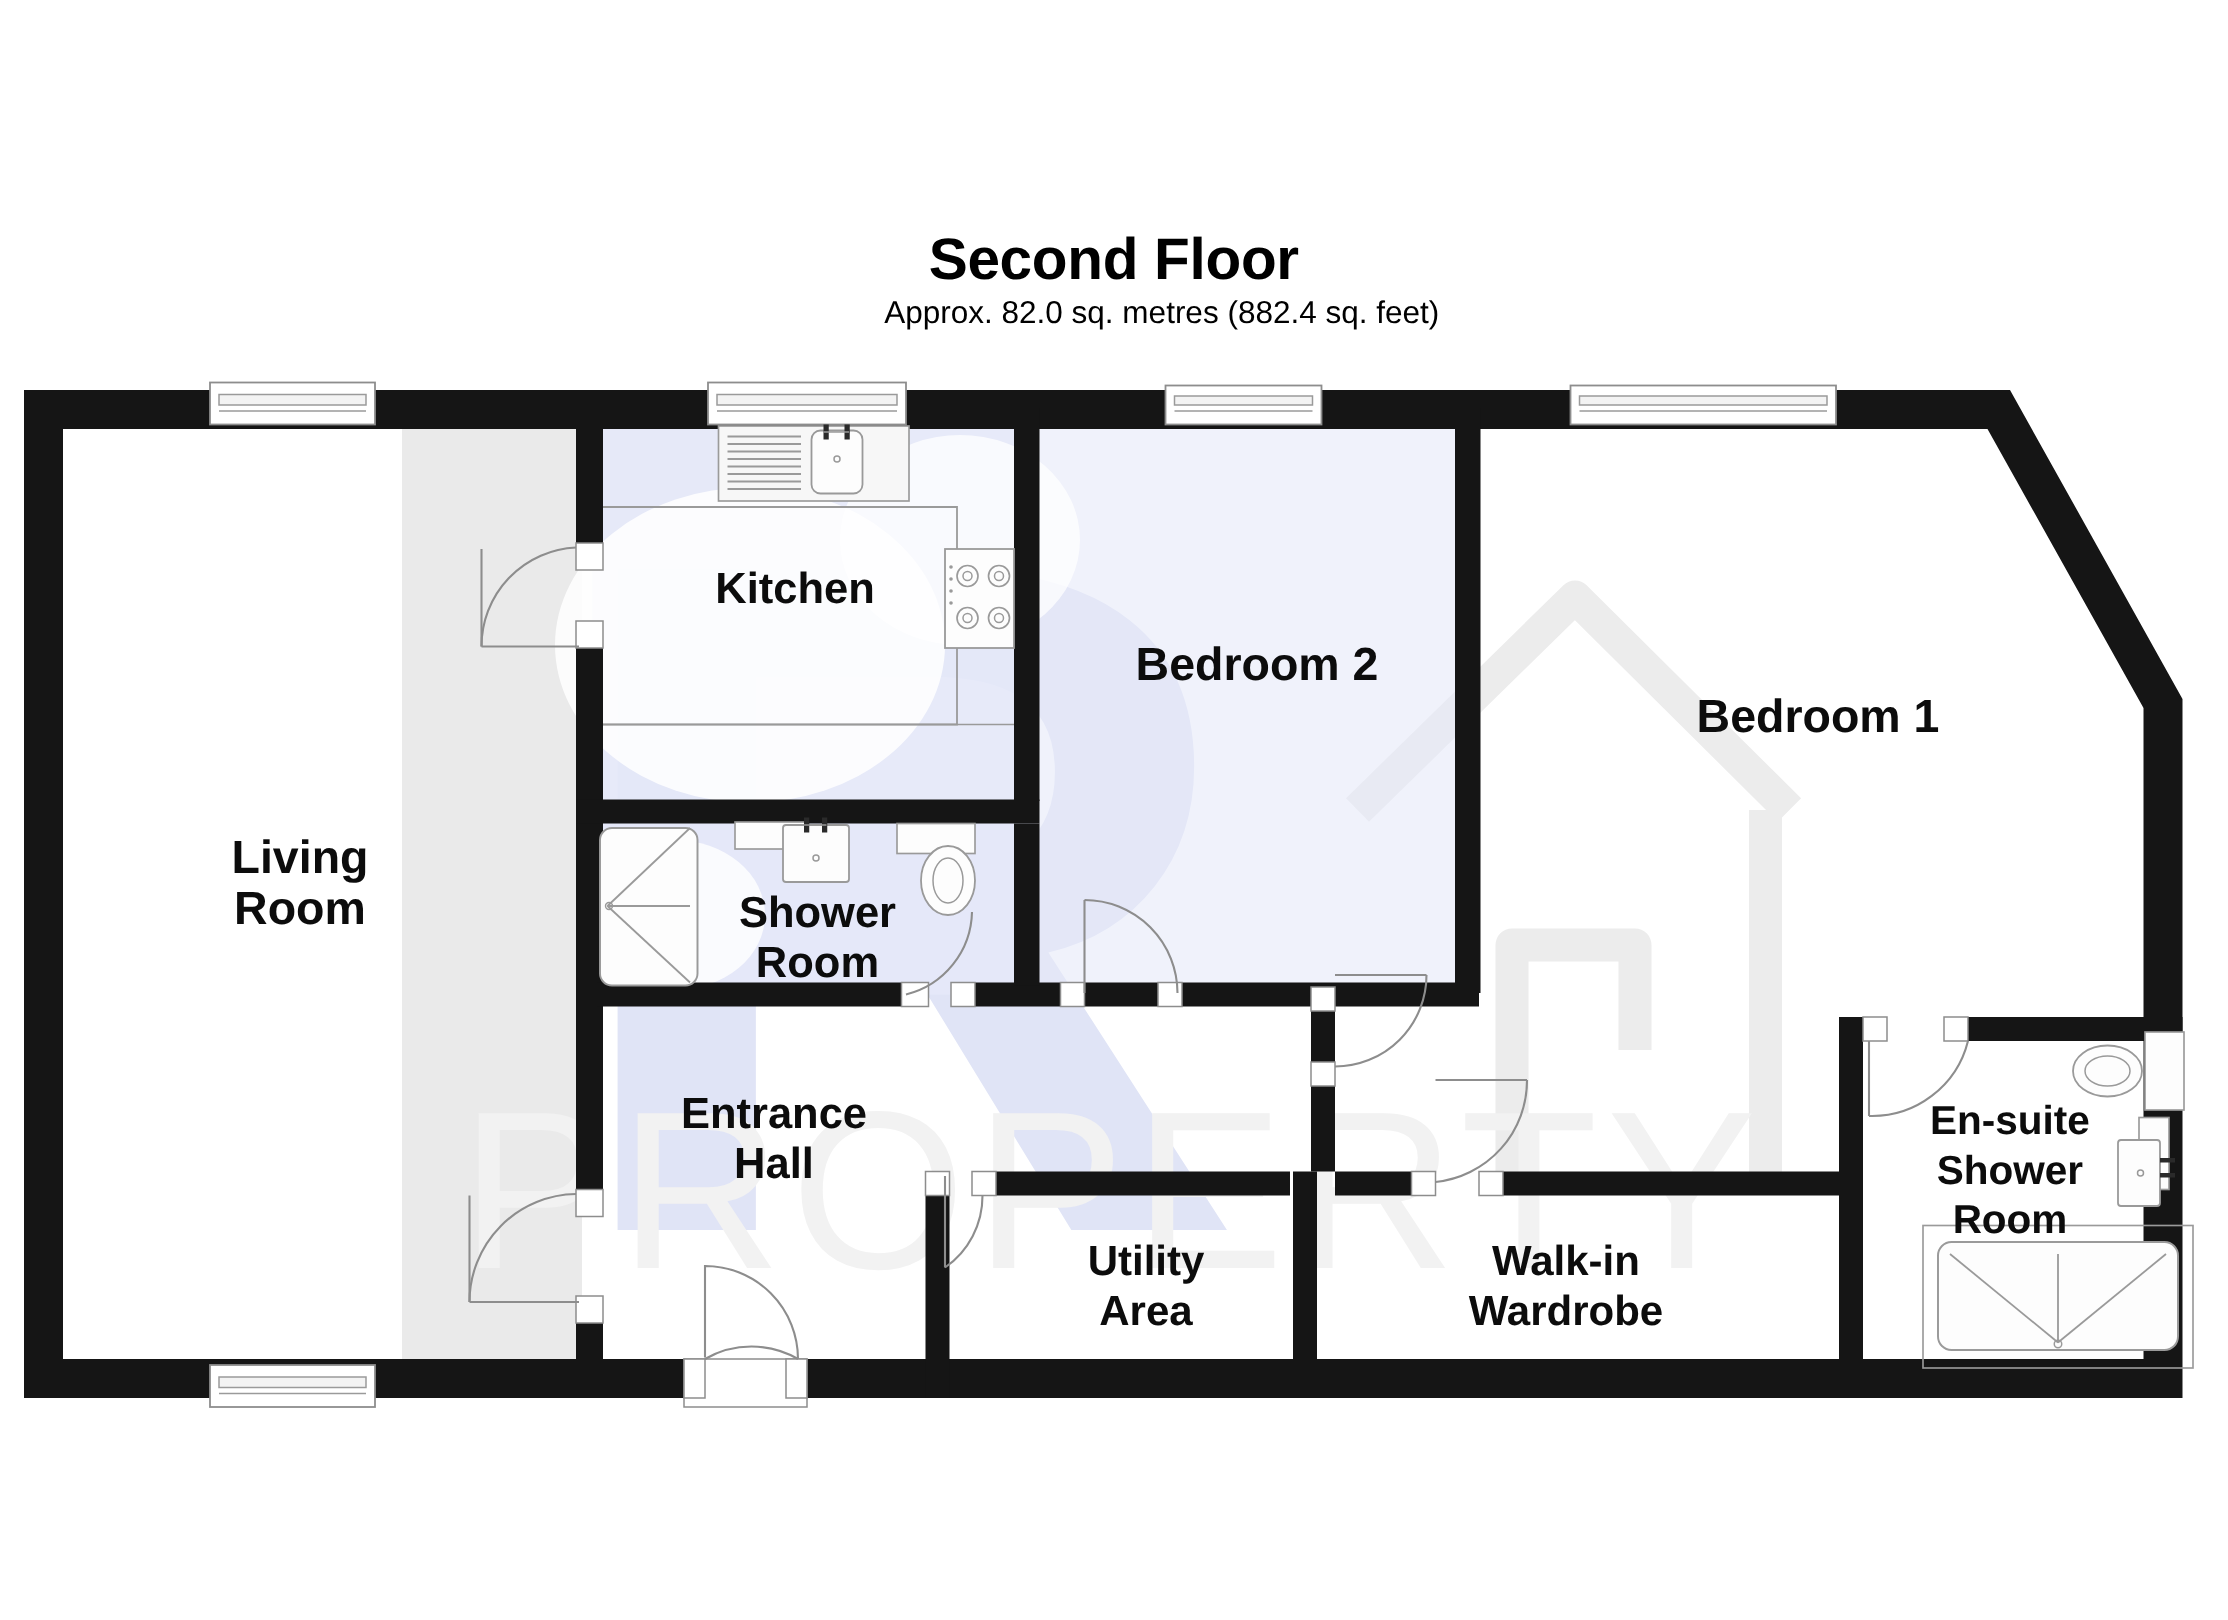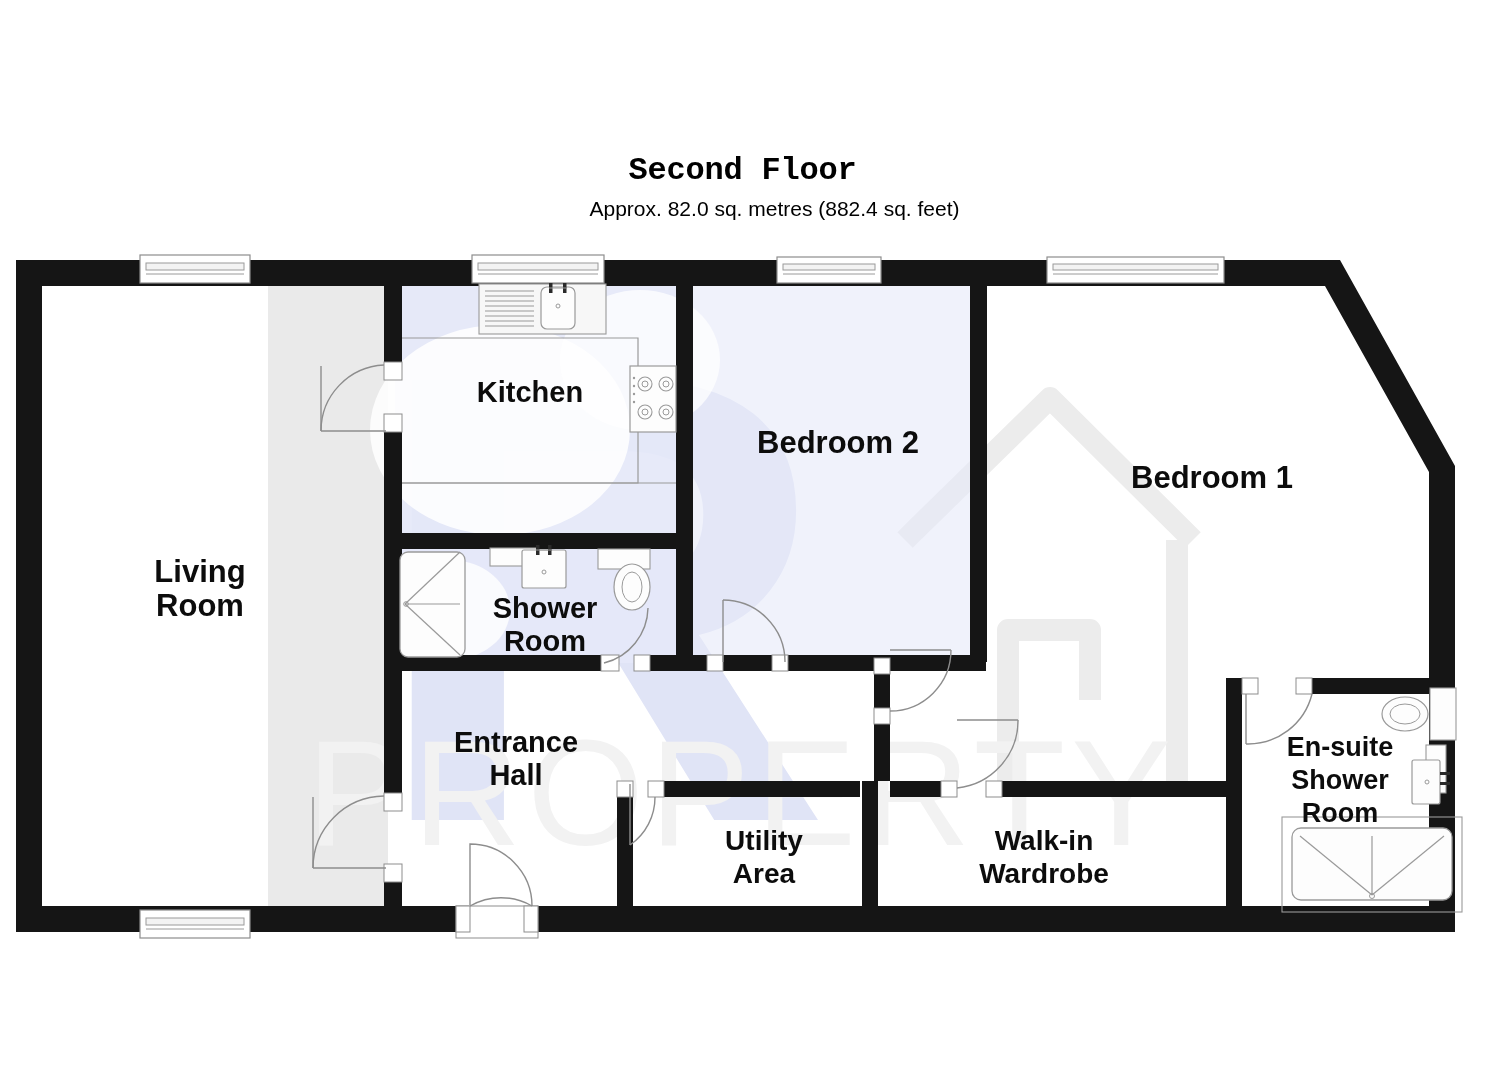--- a/index.html
+++ b/index.html
@@ -23,24 +23,23 @@
   }
   .hdr {
     position: absolute;
     left: 0;
     width: 1485px;
     text-align: center;
     color: #000000;
   }
   #plan-title {
     top: 152px;
-    font-size: 32px;
+    font-size: 39px;
     font-weight: bold;
     letter-spacing: -0.2px;
-    font-family: Liberation Mono, monospace;
   }
   #plan-subtitle {
     top: 197px;
     font-size: 21px;
     font-weight: normal;
     padding-left: 32px;
   }
   #plan-footer {
     top: 1031px;
     font-size: 28px;

